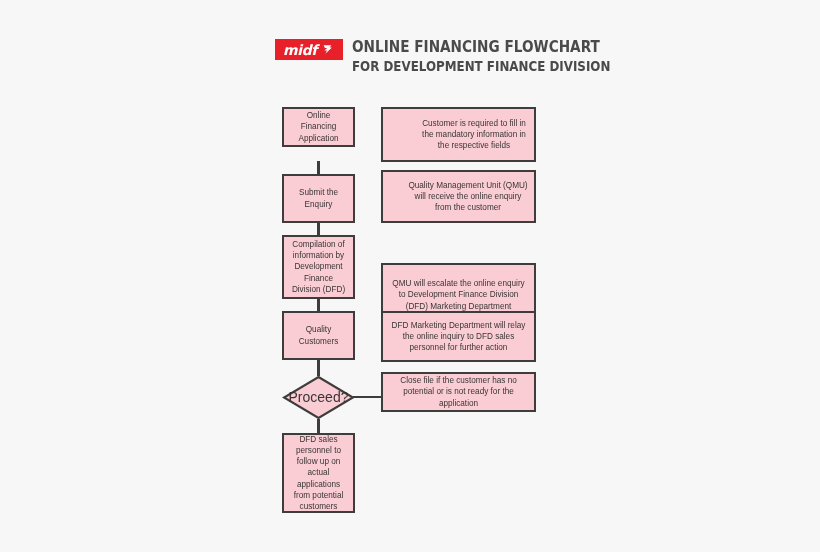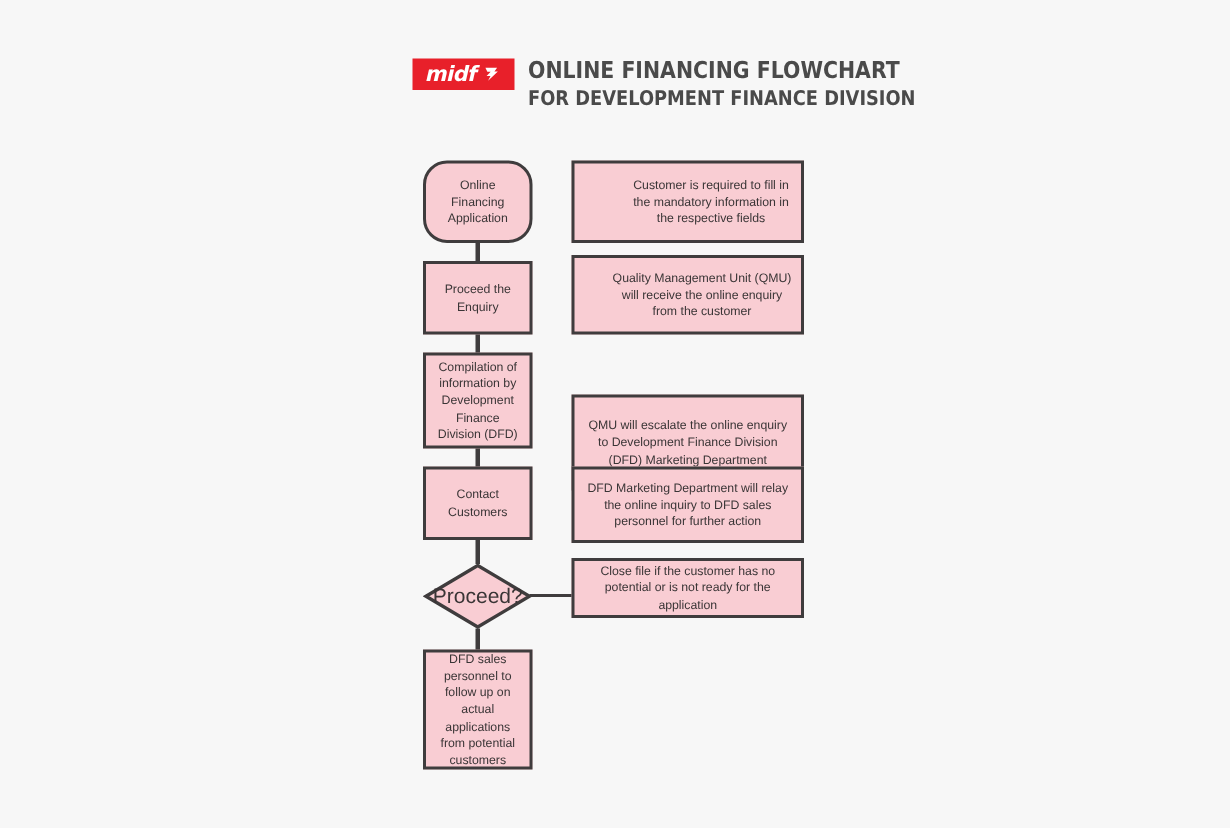--- a/index.html
+++ b/index.html
@@ -158,41 +158,41 @@
     </div>
   </div>
 
   <div class="conn-v" style="top:161px;  height:14px;"></div>
   <div class="conn-v" style="top:222px;  height:14px;"></div>
   <div class="conn-v" style="top:298px;  height:14px;"></div>
   <div class="conn-v" style="top:359px;  height:17px;"></div>
   <div class="conn-v" style="top:419px;  height:15px;"></div>
   <div class="conn-h" style="left:353px; top:396px; width:30px;"></div>
 
-  <div class="node left" style="top:107px; height:55px;border-radius:16px;">
+  <div class="node left" style="top:107px; height:40px;">
     <span class="txt">Online
 Financing
 Application</span>
   </div>
 
   <div class="node left" style="top:174px; height:49px;">
-    <span class="txt">Proceed the
+    <span class="txt">Submit the
 Enquiry</span>
   </div>
 
   <div class="node left" style="top:235px; height:64px;">
     <span class="txt">Compilation of
 information by
 Development
 Finance
 Division (DFD)</span>
   </div>
 
   <div class="node left" style="top:311px; height:49px;">
-    <span class="txt">Contact
+    <span class="txt">Quality
 Customers</span>
   </div>
 
   <div id="decision">
     <svg width="73" height="45" viewBox="0 0 73 45">
       <polygon points="36.5,2 71,22.5 36.5,43 2,22.5" fill="#f9cdd3" stroke="#3f3c3d" stroke-width="2.2"></polygon>
     </svg>
     <span class="txt">Proceed?</span>
   </div>
 

